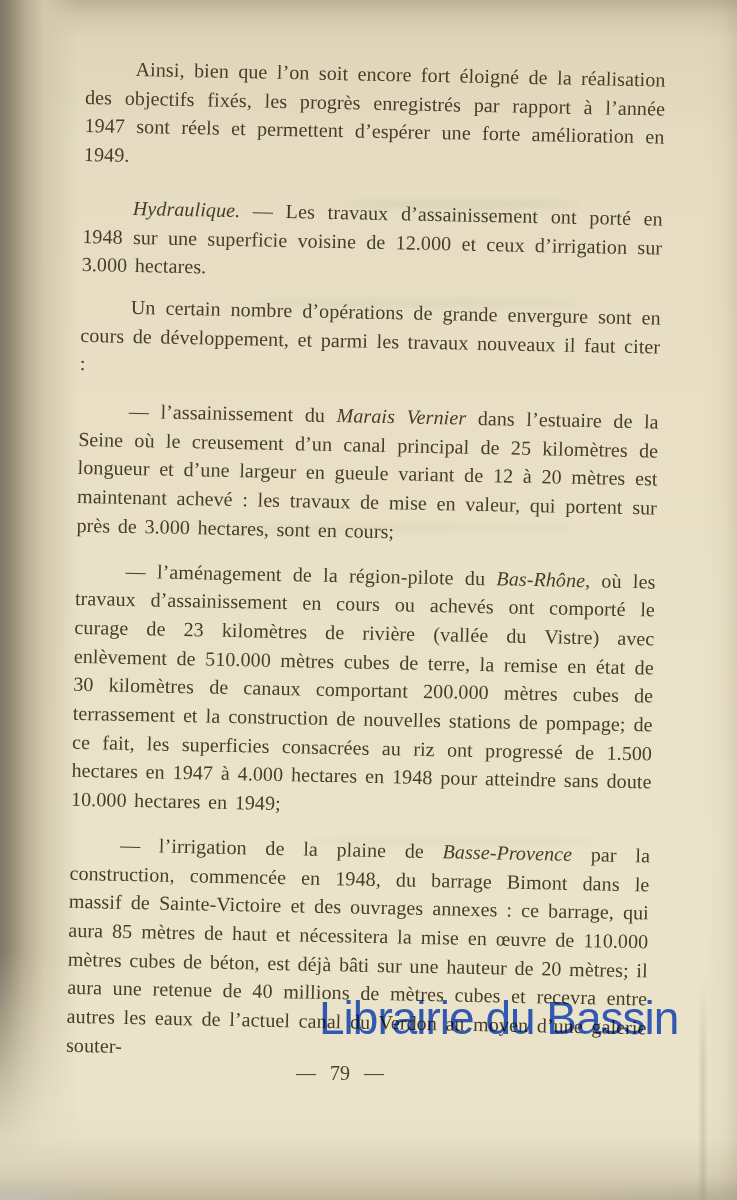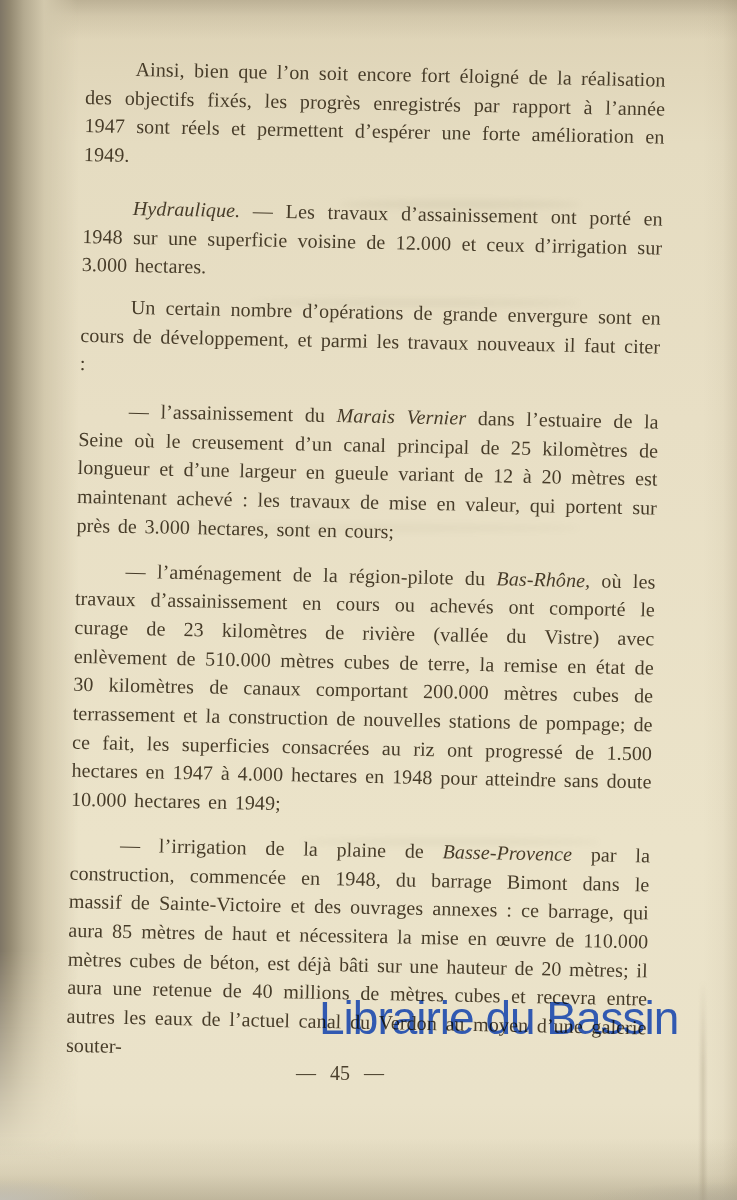--- a/index.html
+++ b/index.html
@@ -81,18 +81,18 @@
 
   <div class="text-block" style="color: rgb(71, 60, 41);">
       <p><span>Ainsi, bien que l’on soit encore fort éloigné de la réalisation des objectifs fixés, les progrès enregistrés par rapport à l’année 1947 sont réels et permettent d’espérer une forte amélioration en 1949.</span></p>
       <p><em>Hydraulique.</em><span> — Les travaux d’assainissement ont porté en 1948 sur une superficie voisine de 12.000 et ceux d’irrigation sur 3.000 hectares.</span></p>
       <p><span>Un certain nombre d’opérations de grande envergure sont en cours de développement, et parmi les travaux nouveaux il faut citer :</span></p>
       <p><span>— l’assainissement du </span><em>Marais Vernier</em><span> dans l’estuaire de la Seine où le creusement d’un canal principal de 25 kilomètres de longueur et d’une largeur en gueule variant de 12 à 20 mètres est maintenant achevé : les travaux de mise en valeur, qui portent sur près de 3.000 hectares, sont en cours;</span></p>
       <p><span>— l’aménagement de la région-pilote du </span><em>Bas-Rhône,</em><span> où les travaux d’assainissement en cours ou achevés ont comporté le curage de 23 kilomètres de rivière (vallée du Vistre) avec enlèvement de 510.000 mètres cubes de terre, la remise en état de 30 kilomètres de canaux comportant 200.000 mètres cubes de terrassement et la construction de nouvelles stations de pompage; de ce fait, les superficies consacrées au riz ont progressé de 1.500 hectares en 1947 à 4.000 hectares en 1948 pour atteindre sans doute 10.000 hectares en 1949;</span></p>
       <p><span>— l’irrigation de la plaine de </span><em>Basse-Provence</em><span> par la construction, commencée en 1948, du barrage Bimont dans le massif de Sainte-Victoire et des ouvrages annexes : ce barrage, qui aura 85 mètres de haut et nécessitera la mise en œuvre de 110.000 mètres cubes de béton, est déjà bâti sur une hauteur de 20 mètres; il aura une retenue de 40 millions de mètres cubes et recevra entre autres les eaux de l’actuel canal du Verdon au moyen d’une galerie souter-</span></p>
     </div>
 
-  <div class="page-number">— 45 —</div>
+  <div class="page-number">— 79 —</div>
 
   <div class="watermark" style="color: rgb(42, 92, 224);">Librairie du Bassin</div>
 
   <div class="edge-bottom"></div>
 </div>
 
 </body></html>

